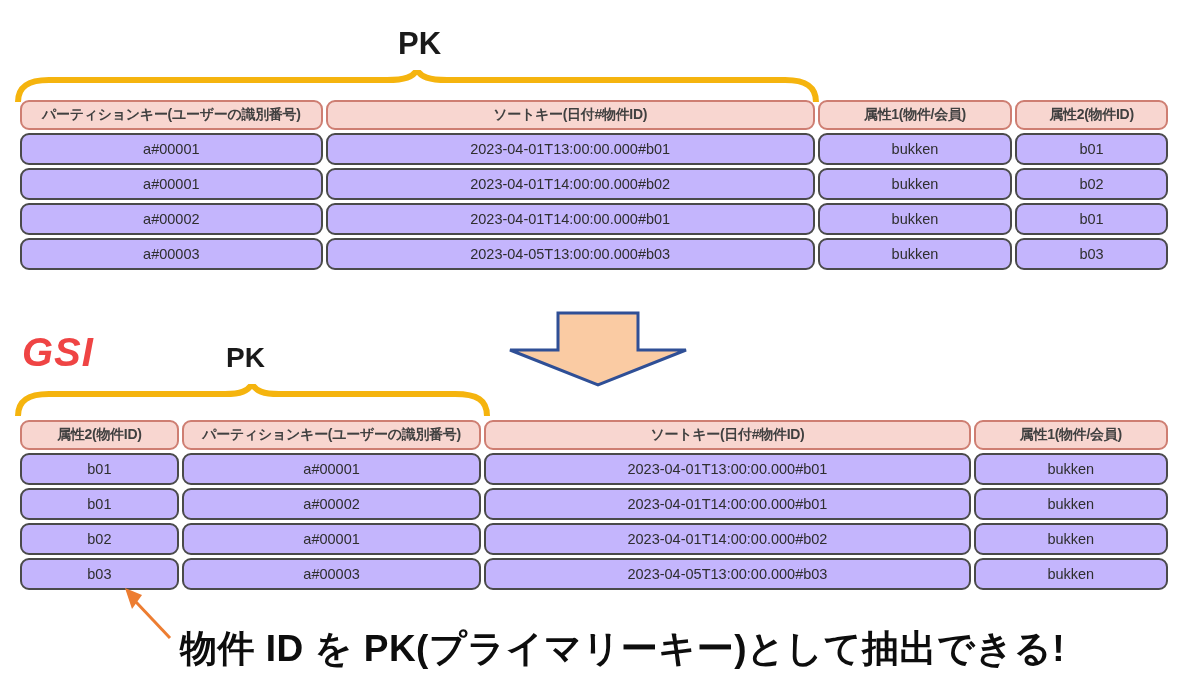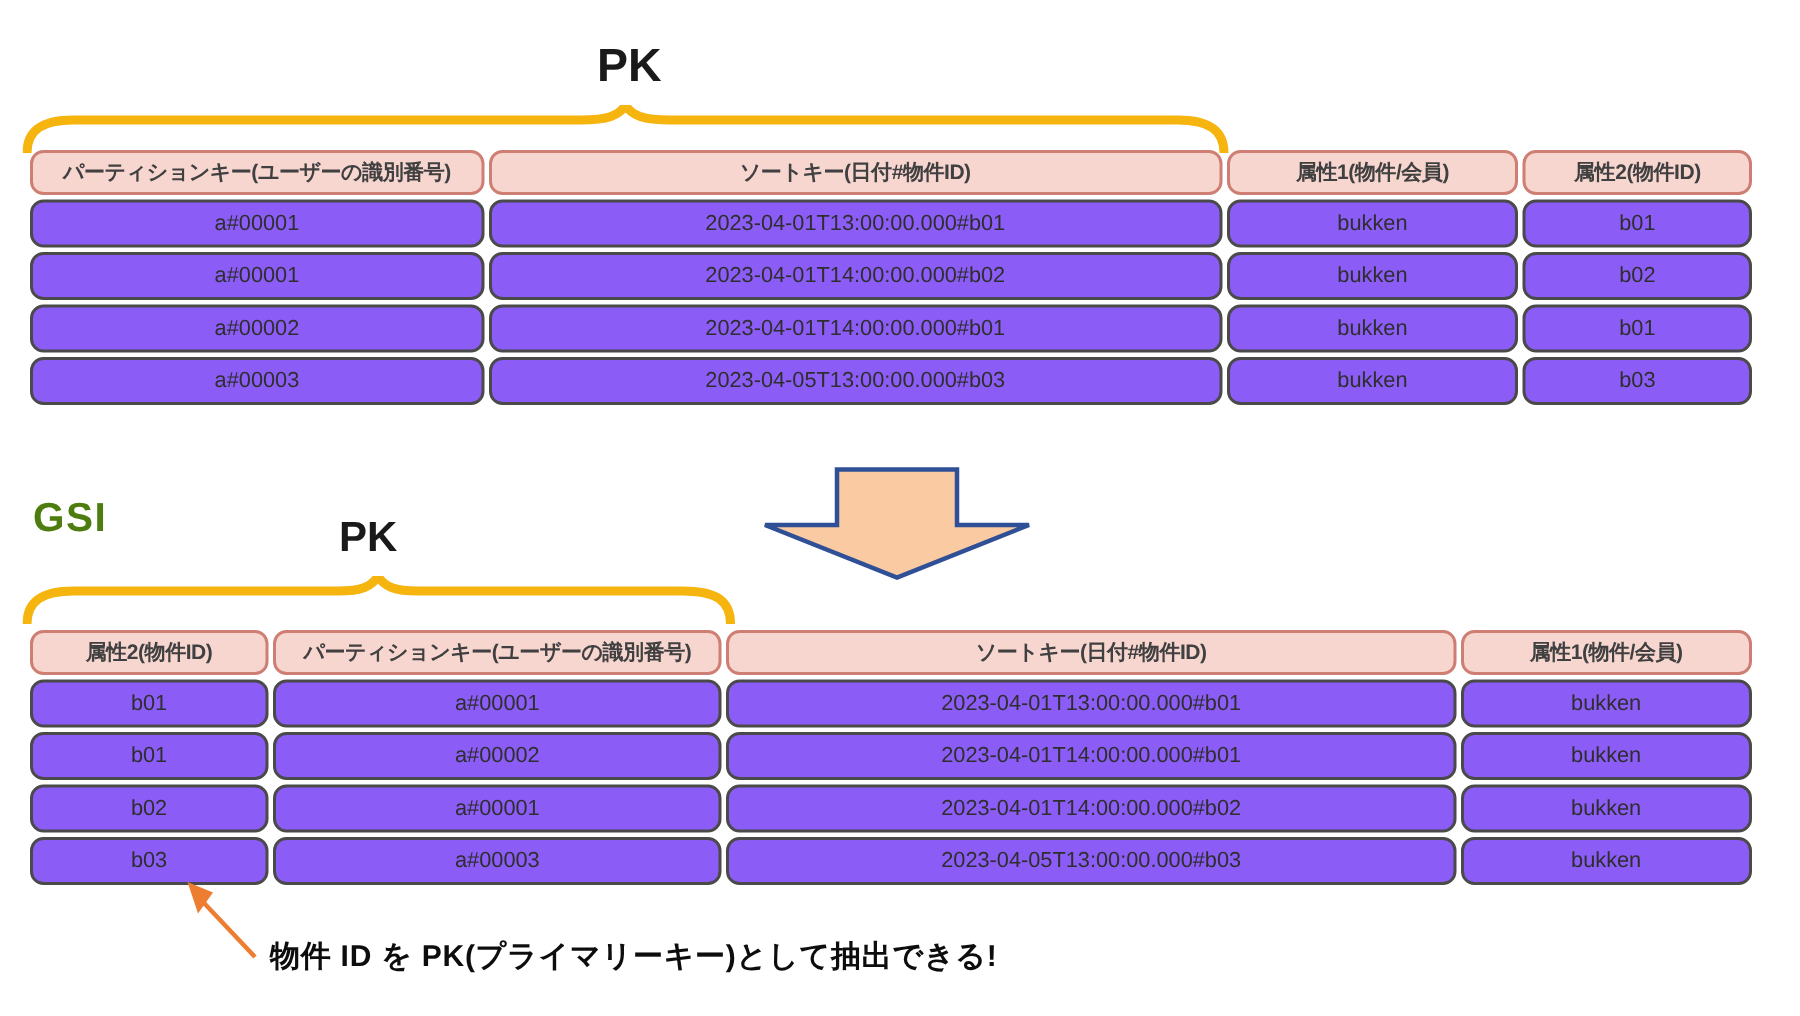--- a/index.html
+++ b/index.html
@@ -15,22 +15,23 @@
   
   .pk-label{
     font-weight:bold;color:#1a1a1a;
     font-family:"Liberation Sans",sans-serif;
     text-align:right;
   }
   #pk-top{left:398px;top:26px;font-size:31px;}
   #pk-gsi{left:226px;top:342px;font-size:28px;}
   #gsi-label{
     left:22px;top:330px;
-    font-size:27px;font-weight:bold;color:#4d7c0f;
+    font-size:40px;font-weight:bold;color:#ef4444;
     letter-spacing:1px;
+    font-style:italic;
   }
 
   
   .dyn-table{
     display:grid;
     gap:3px;
     width:1148px;
     left:20px;
   }
   #base-table{top:100px;grid-template-columns:305fr 493fr 196fr 154fr;grid-template-rows:30px repeat(4,32px);}
@@ -38,32 +39,32 @@
   .hcell{
     background:#F8D6D0;
     border:2px solid #CE7E72;
     border-radius:9px;
     display:flex;align-items:center;justify-content:center;
     font-weight:bold;font-size:14px;color:#404040;
     white-space:nowrap;overflow:hidden;
     letter-spacing:-0.3px;
   }
   .dcell{
-    background:#8b5cf6;
+    background:#c4b5fd;
     border:2px solid #4a4a4a;
     border-radius:9px;
     display:flex;align-items:center;justify-content:center;
     font-size:14.5px;color:#2e2e2e;
     white-space:nowrap;overflow:hidden;
   }
 
   
   #annotation{
     left:180px;top:624px;
-    font-size:20px;font-weight:900;color:#0d0d0d;
+    font-size:37px;font-weight:900;color:#0d0d0d;
     letter-spacing:0.5px;
     white-space:nowrap;
   }
 
   svg{display:block;}
 </style>
 </head>
 <body>
 
 <div id="canvas">

